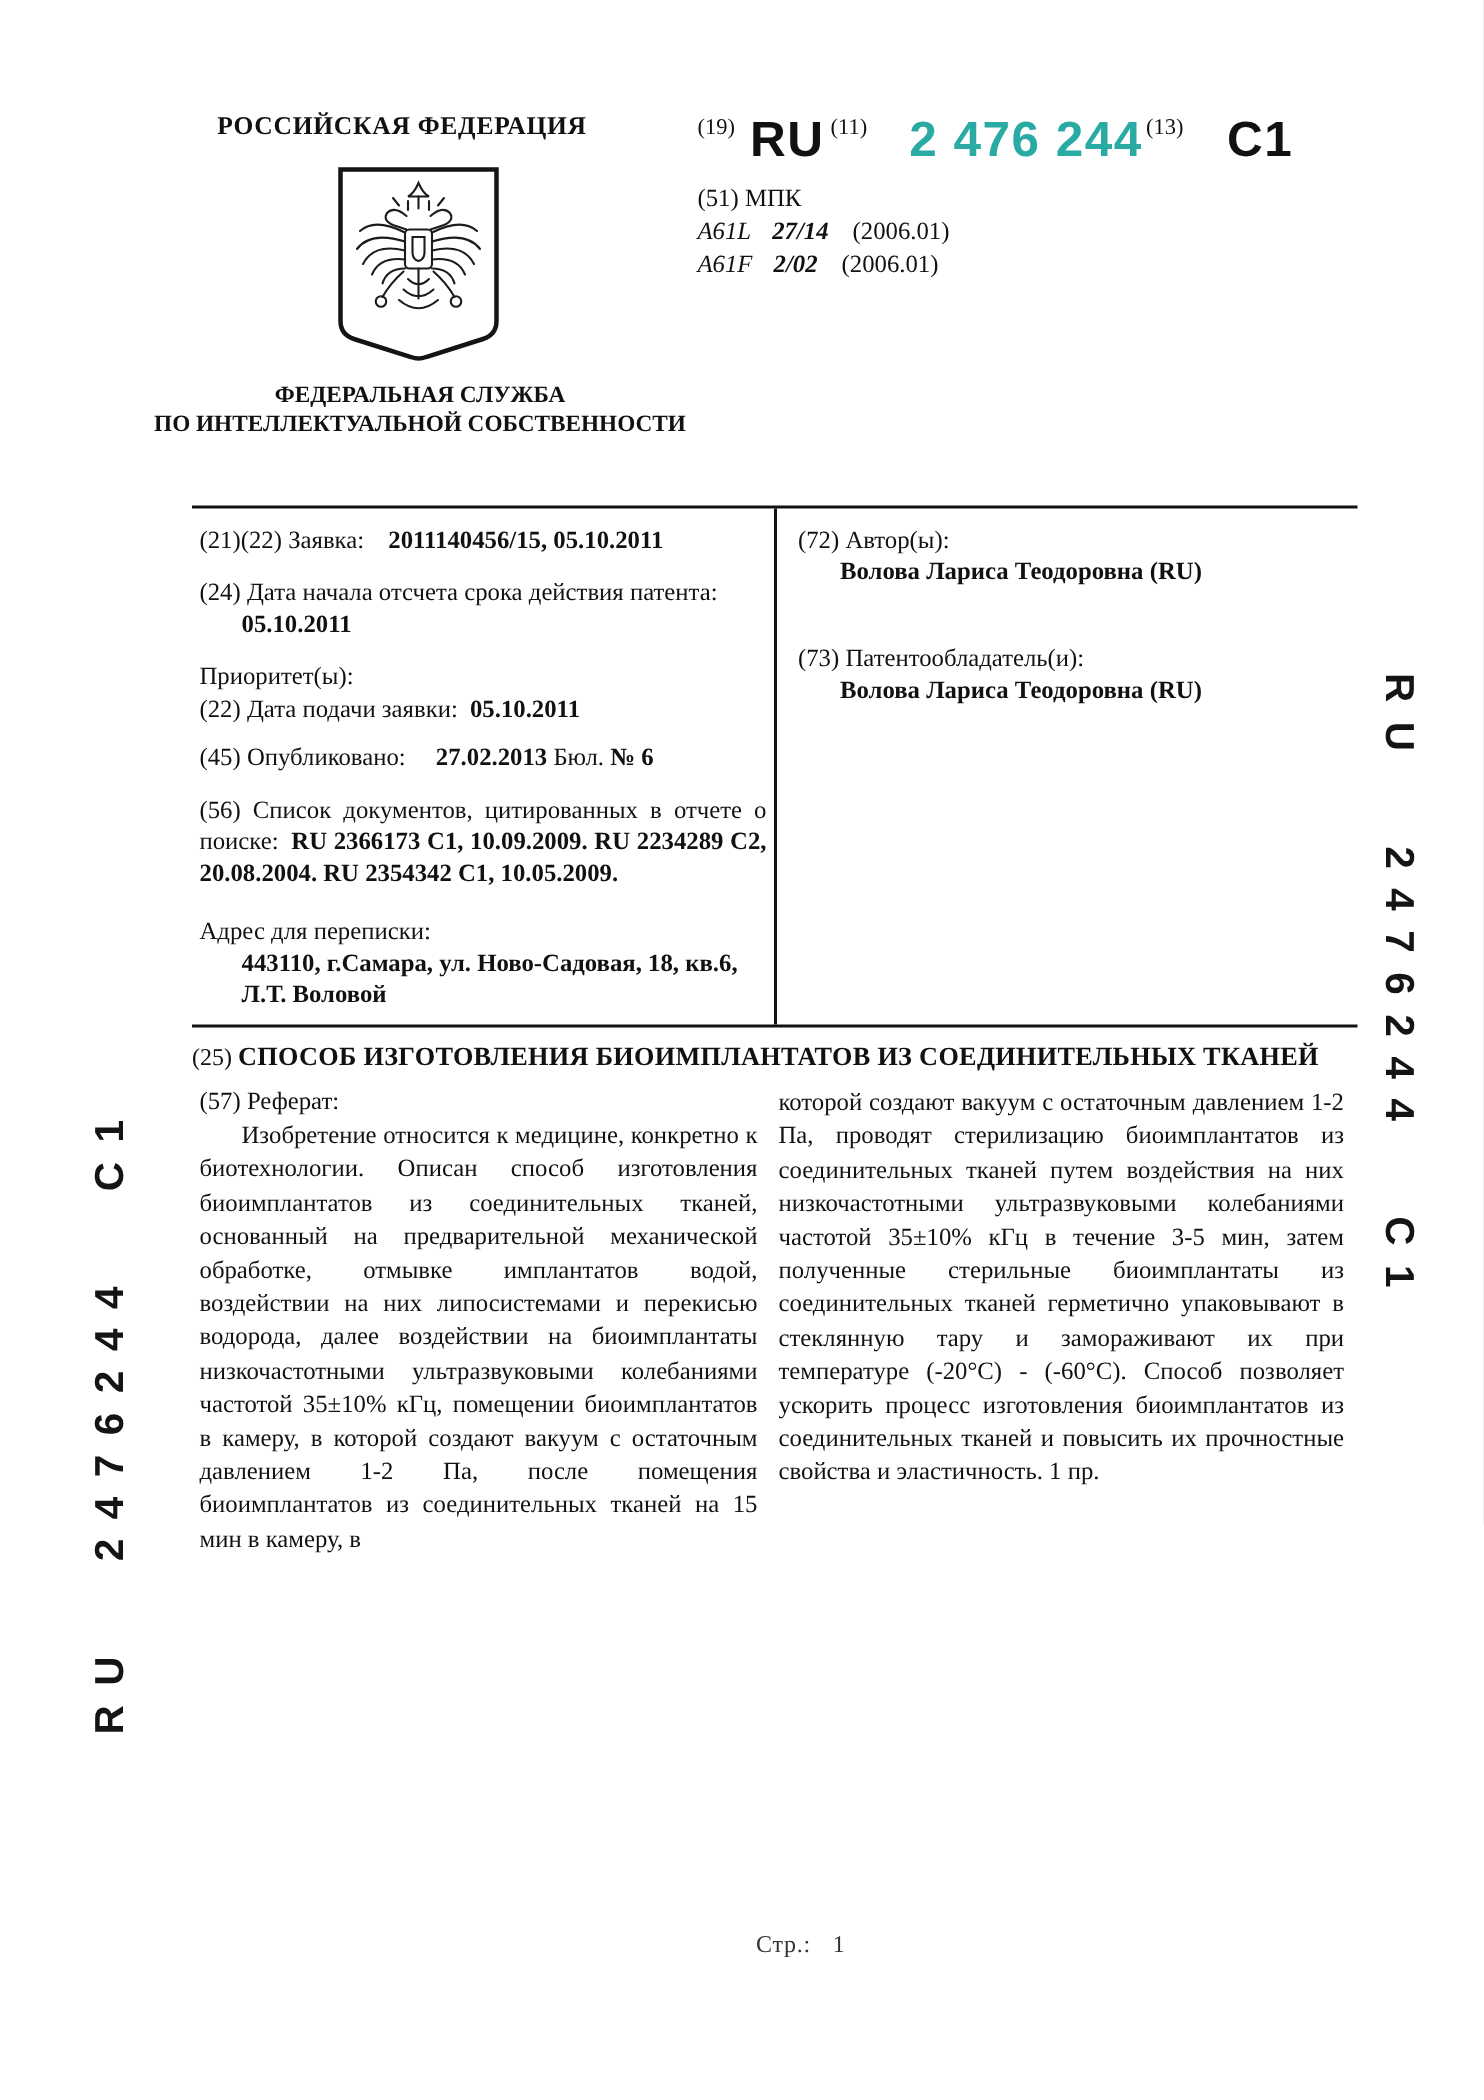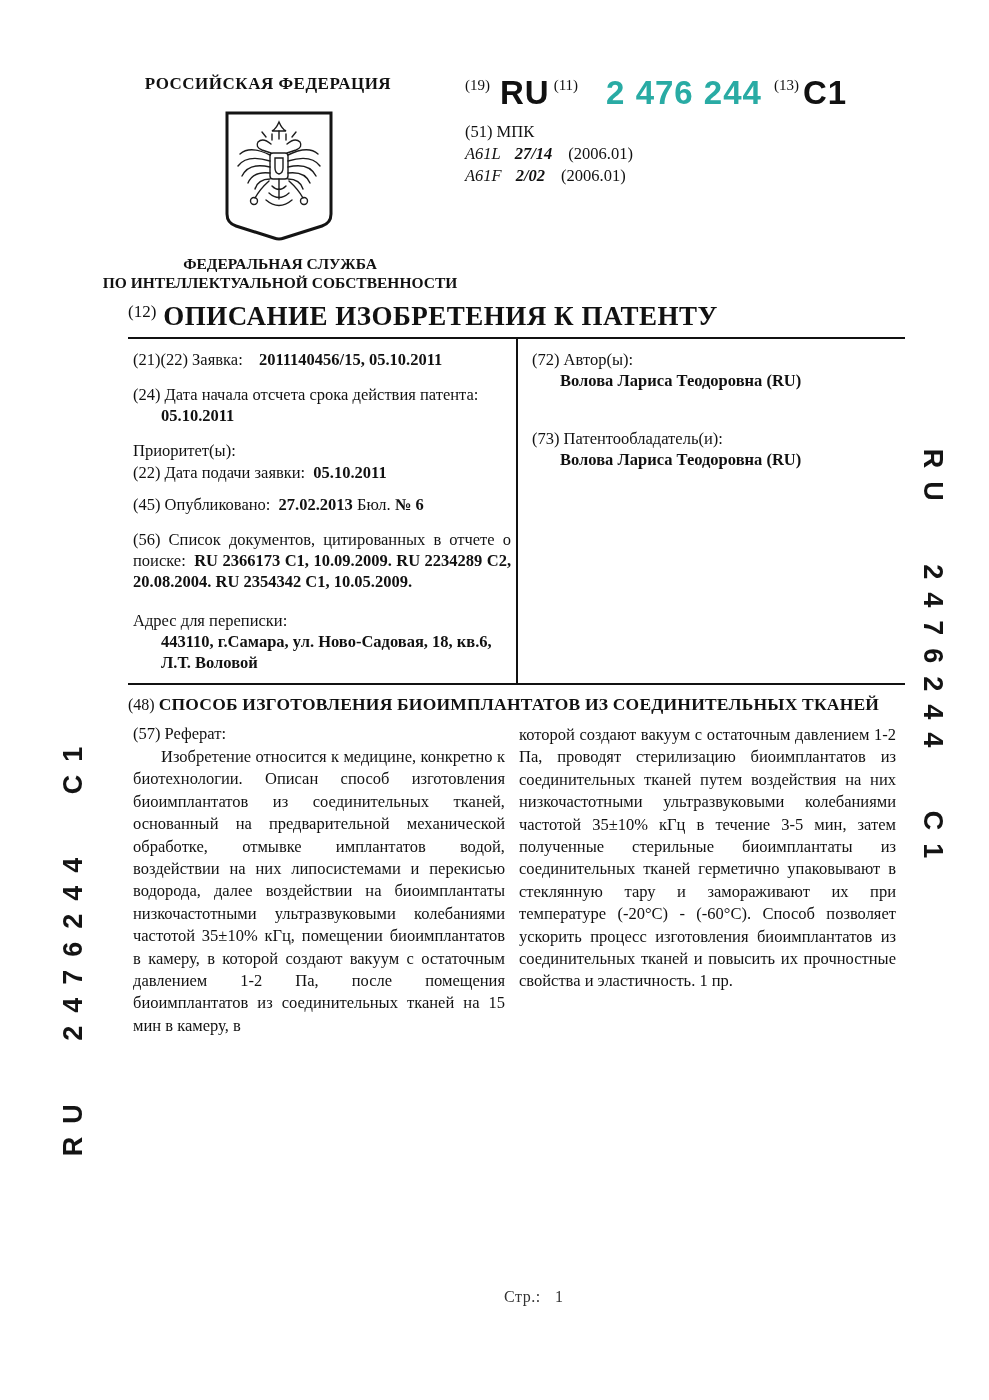--- a/index.html
+++ b/index.html
@@ -42,22 +42,22 @@
   .codeline{
     position:absolute;left:465px;top:76px;
     display:flex;align-items:flex-start;line-height:1;
   }
   .codeline .sup{font-size:15px;padding-top:2px;}
   .codeline .big{
     font-family:"Liberation Sans", sans-serif;
     font-weight:bold;font-size:33px;letter-spacing:1px;
   }
   .codeline .ru{margin:0 4px 0 10px;}
-  .codeline .num{margin:0 12px 0 28px;}
-  .codeline .kind{margin-left:4px;}
+  .codeline .num{margin:0 2px 0 28px;}
+  .codeline .kind{margin-left:29px;}
 
   .ipc{position:absolute;left:465px;top:121px;font-size:16.5px;line-height:21px;}
   .ipc-row{margin-top:1px;}
   .ipc-cls{font-weight:normal;font-style:italic;}
   .ipc-sub{font-weight:bold;font-style:italic;margin-left:14px;}
   .ipc-ver{margin-left:16px;}
 
   
   .doc-title{position:absolute;left:128px;top:301px;white-space:nowrap;}
   .dt-code{font-size:17px;vertical-align:8px;}
@@ -144,24 +144,20 @@
   <div class="ipc">
     <div>(51) МПК</div>
     <div class="ipc-row">
       <span class="ipc-cls">A61L</span><span class="ipc-sub">27/14</span><span class="ipc-ver">(2006.01)</span>
     </div>
     <div class="ipc-row">
       <span class="ipc-cls">A61F</span><span class="ipc-sub">2/02</span><span class="ipc-ver">(2006.01)</span>
     </div>
   </div>
 
-  <div class="doc-title">
-    <span class="dt-code">(12)</span>
-    <span class="dt-text">ОПИСАНИЕ ИЗОБРЕТЕНИЯ К ПАТЕНТУ</span>
-  </div>
 
   <div class="hr1"></div>
   <div class="vdiv"></div>
   <div class="hr2"></div>
 
   <div class="biblio bl" style="top:349px">
     <span>(21)(22) Заявка:</span>
     <span class="b" style="margin-left:12px">2011140456/15, 05.10.2011</span>
   </div>
 
@@ -172,21 +168,21 @@
 
   <div class="biblio bl" style="top:440px">Приоритет(ы):</div>
 
   <div class="biblio bl" style="top:462px">
     <span>(22) Дата подачи заявки:</span>
     <span class="b" style="margin-left:4px">05.10.2011</span>
   </div>
 
   <div class="biblio bl" style="top:494px">
     <span>(45) Опубликовано:</span>
-    <span class="b" style="margin-left:4px">27.02.2013</span>
+    <span class="b" style="margin-left:16px">27.02.2013</span>
     <span>Бюл.</span>
     <span class="b">№ 6</span>
   </div>
 
   <div class="biblio bl just" style="top:529px">
     <span>(56) Список документов, цитированных в отчете о поиске:</span>
     <span class="b" style="margin-left:4px">RU 2366173 C1, 10.09.2009. RU 2234289 C2, 20.08.2004. RU 2354342 C1, 10.05.2009.</span>
   </div>
 
   <div class="biblio bl" style="top:610px">
@@ -199,21 +195,21 @@
     <div>(72) Автор(ы):</div>
     <div class="b indent">Волова Лариса Теодоровна (RU)</div>
   </div>
 
   <div class="biblio br" style="top:428px">
     <div>(73) Патентообладатель(и):</div>
     <div class="b indent">Волова Лариса Теодоровна (RU)</div>
   </div>
 
   <div class="inv-title">
-    <span class="inv-code">(48)</span>
+    <span class="inv-code">(25)</span>
     <span class="inv-text">СПОСОБ ИЗГОТОВЛЕНИЯ БИОИМПЛАНТАТОВ ИЗ СОЕДИНИТЕЛЬНЫХ ТКАНЕЙ</span>
   </div>
 
   <div class="abstract-label">(57) Реферат:</div>
 
   <div class="abs-col abs1">Изобретение относится к медицине, конкретно к биотехнологии. Описан способ изготовления биоимплантатов из соединительных тканей, основанный на предварительной механической обработке, отмывке имплантатов водой, воздействии на них липосистемами и перекисью водорода, далее воздействии на биоимплантаты низкочастотными ультразвуковыми колебаниями частотой 35±10% кГц, помещении биоимплантатов в камеру, в которой создают вакуум с остаточным давлением 1-2 Па, после помещения биоимплантатов из соединительных тканей на 15 мин в камеру, в</div>
   <div class="abs-col abs2">которой создают вакуум с остаточным давлением 1-2 Па, проводят стерилизацию биоимплантатов из соединительных тканей путем воздействия на них низкочастотными ультразвуковыми колебаниями частотой 35±10% кГц в течение 3-5 мин, затем полученные стерильные биоимплантаты из соединительных тканей герметично упаковывают в стеклянную тару и замораживают их при температуре (-20°C) - (-60°C). Способ позволяет ускорить процесс изготовления биоимплантатов из соединительных тканей и повысить их прочностные свойства и эластичность. 1 пр.</div>
 
   <div class="footer">
     <span>Стр.:</span>

